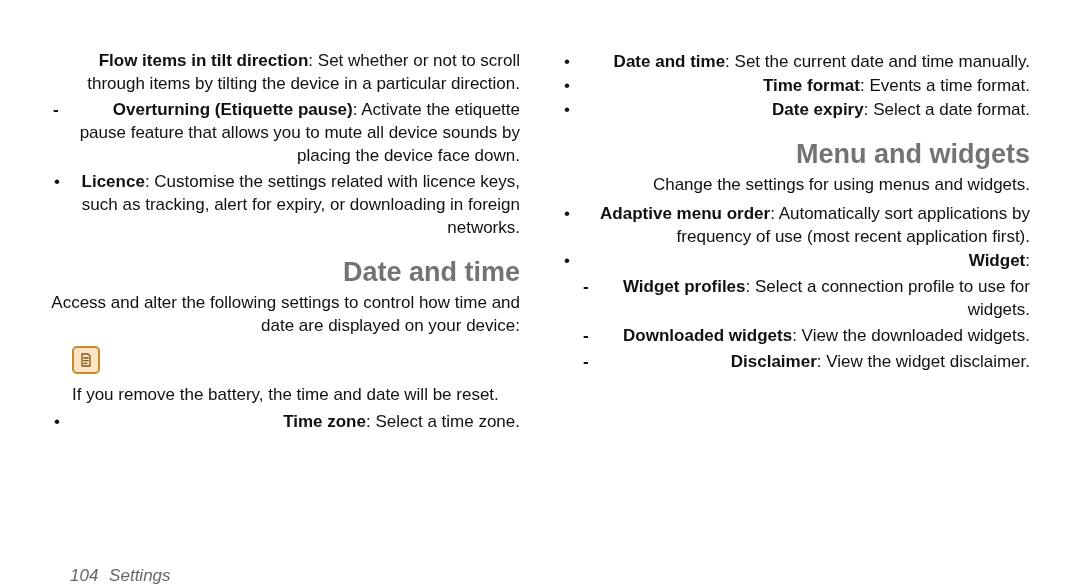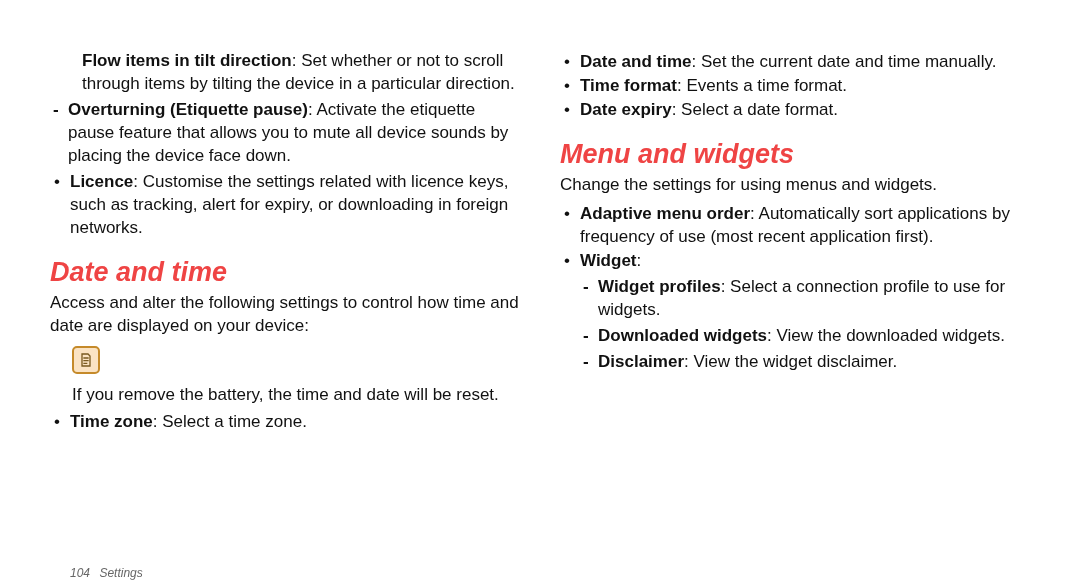--- a/index.html
+++ b/index.html
@@ -17,27 +17,27 @@
     height: 560px;
     box-sizing: border-box;
     padding: 50px 30px 0 30px;
   }
   .col {
     flex: 1;
     padding: 0 20px;
     box-sizing: border-box;
     font-size: 17px;
     line-height: 1.35;
+    text-align: right;
   }
   h2 {
-    color: #ef4444;
+    color: #737373;
     font-size: 27px;
     font-weight: 600;
     margin: 14px 0 2px 0;
-    font-style: italic;
   }
   .para {
     margin: 2px 0 6px 0;
   }
   ul.bul, ul.dash {
     list-style: none;
     padding: 0;
     margin: 0;
   }
   ul.bul > li {
@@ -85,22 +85,22 @@
     justify-content: center;
     flex: 0 0 auto;
     margin-top: 2px;
   }
   .note-icon svg { width: 16px; height: 16px; }
   .note-text { flex: 1; padding-top: 0px; }
 
   .footer {
     position: absolute;
     left: 70px;
-    bottom: 6px;
-    font-size: 12px;
+    bottom: 0;
+    font-size: 17px;
     color: #666;
     font-style: italic;
   }
   .footer .pnum {
     font-style: italic;
     color: #666;
     margin-right: 6px;
   }
 </style>
 </head>

